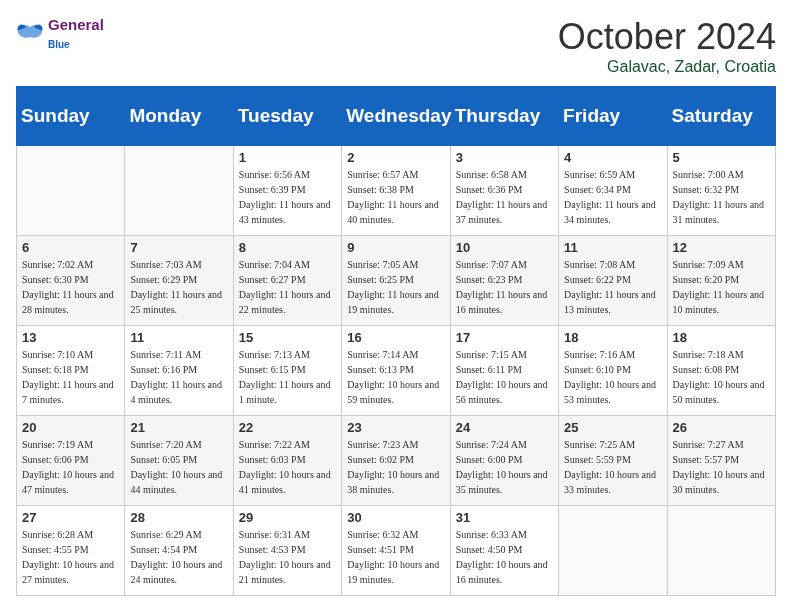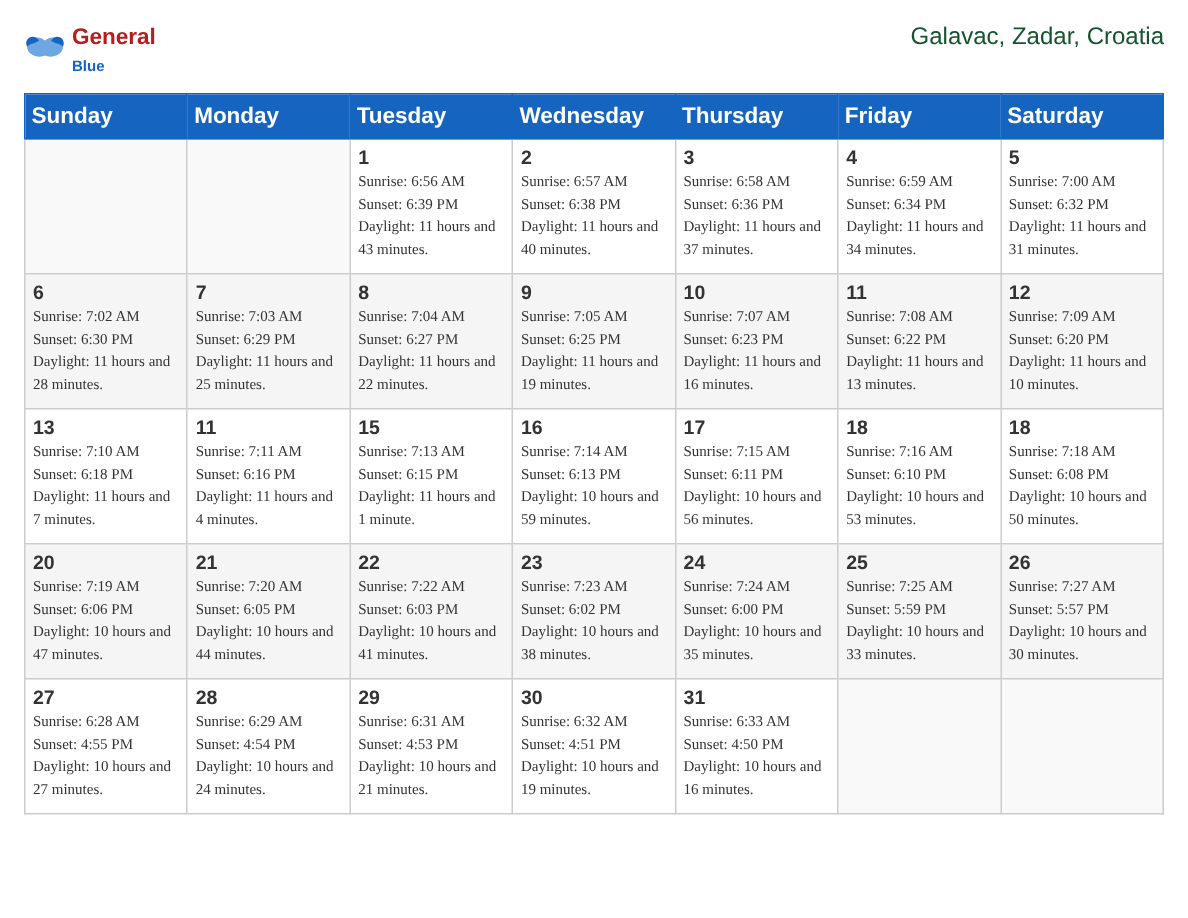--- a/index.html
+++ b/index.html
@@ -14,41 +14,41 @@
       display: flex;
       justify-content: space-between;
       align-items: flex-start;
       margin-bottom: 10px;
     }
     .logo {
       display: flex;
       align-items: center;
       gap: 4px;
     }
-    .logo-text-general { font-size: 15px; font-weight: bold; color: #b91c1c; }
+    .logo-text-general { font-size: 15px; font-weight: bold; color: #701a75; }
     .logo-text-blue { font-size: 10px; font-weight: bold; color: #1565c0; }
     .logo-bird {
       width: 28px;
       height: 22px;
     }
     .title-area { text-align: right; }
     .month-title { font-size: 36px; font-weight: 300; color: #333; }
     .location-title { font-size: 16px; color: #14532d; }
     table {
       width: 100%;
       border-collapse: collapse;
       table-layout: fixed;
     }
     thead tr {
       background: #1565c0;
       color: #fff;
     }
     thead th {
-      padding: 6px 4px;
-      font-size: 15px;
+      padding: 18px 4px;
+      font-size: 19px;
       font-weight: bold;
       text-align: left;
       border: 1px solid #1565c0;
     }
     tbody tr {
       vertical-align: top;
     }
     tbody td {
       border: 1px solid #ccc;
       padding: 4px 5px;
@@ -88,20 +88,21 @@
       <path d="M14 4 C18 0, 26 2, 26 8 C26 14, 18 16, 14 14 C10 16, 2 14, 2 8 C2 2, 10 0, 14 4Z" fill="#4a90d9" opacity="0.8"></path>
       <path d="M20 2 C24 0, 28 4, 26 8 C24 6, 20 6, 18 4Z" fill="#1565c0"></path>
       <path d="M8 2 C4 0, 0 4, 2 8 C4 6, 8 6, 10 4Z" fill="#1565c0"></path>
     </svg>
     <div>
       <span class="logo-text-general">General</span><br>
       <span class="logo-text-blue">Blue</span>
     </div>
   </div>
   <div class="title-area">
+    <div class="month-title">October 2024</div>
     <div class="location-title">Galavac, Zadar, Croatia</div>
   </div>
 </div>
 
 <table>
   <thead>
     <tr>
     <th>Sunday</th>
         <th>Monday</th>
         <th>Tuesday</th>

